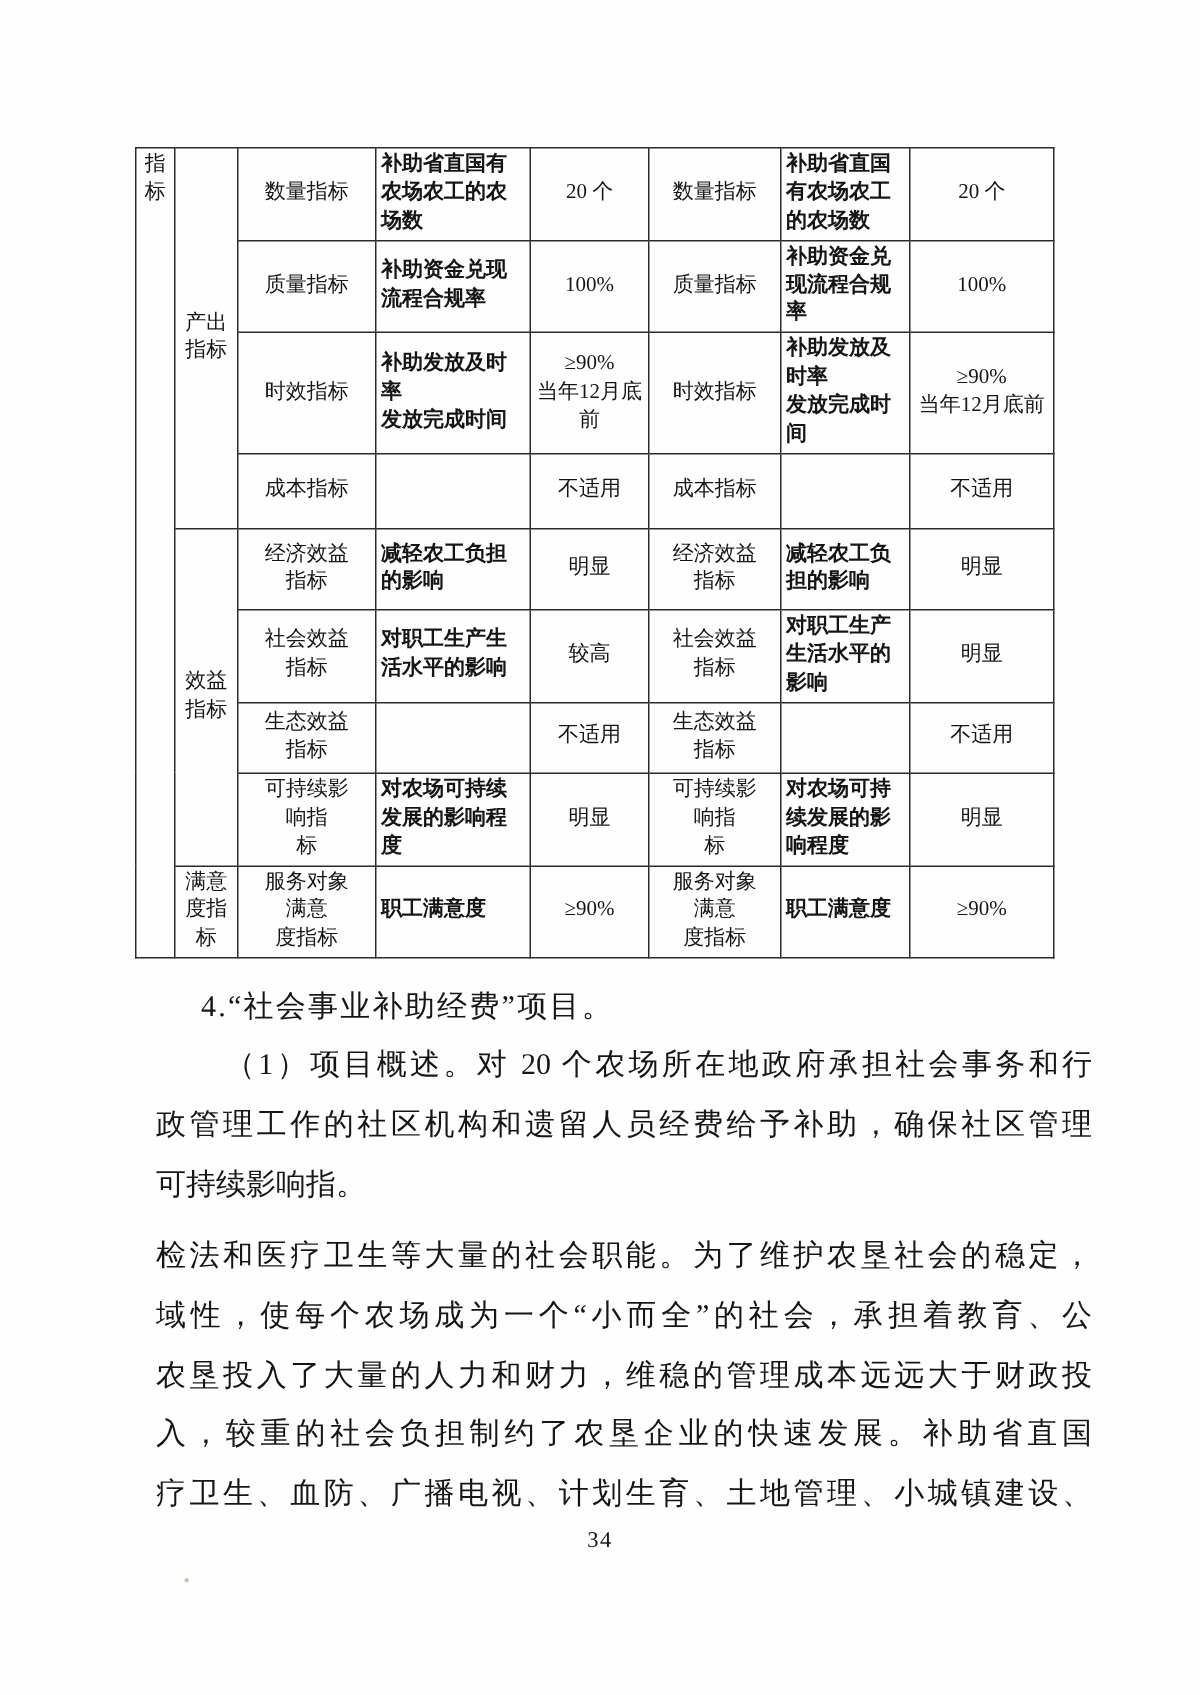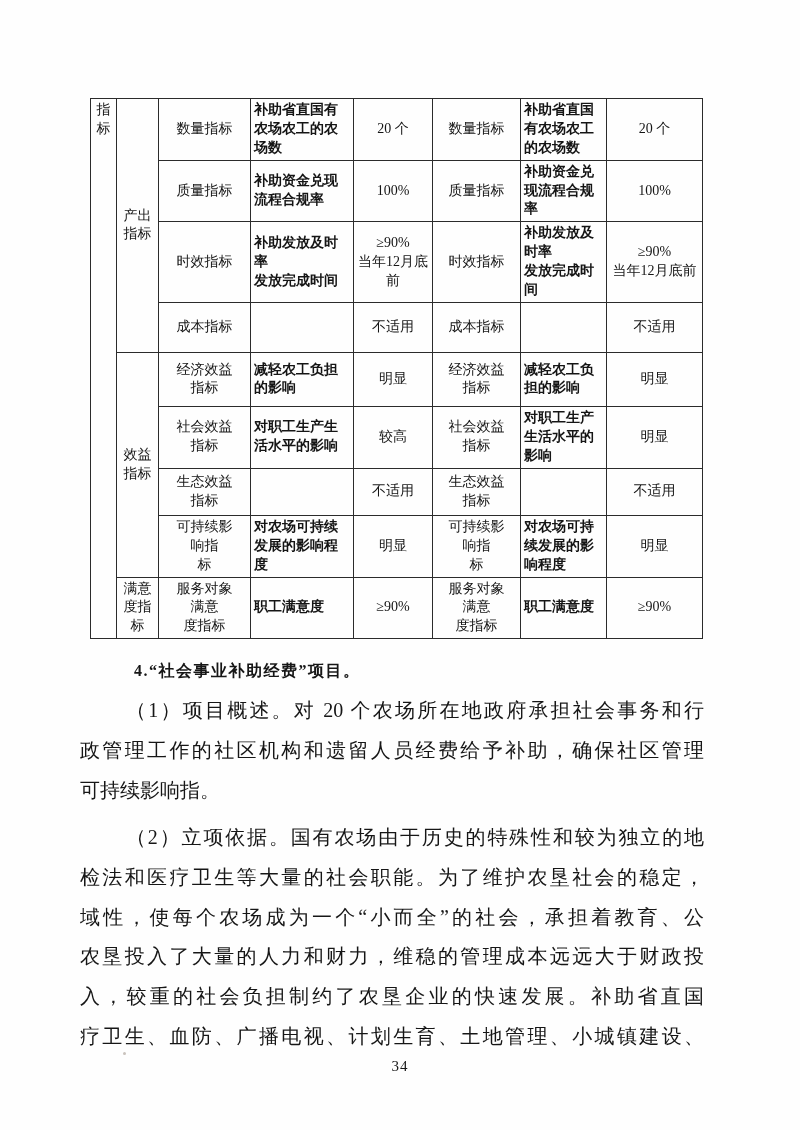--- a/index.html
+++ b/index.html
@@ -40,25 +40,25 @@
   td.name { text-align: center; padding: 2px 12px; }
   td.desc { text-align: left;   padding: 2px 3px; font-weight: bold; }
   td.val  { text-align: center; padding: 1px 1px; }
   
   .heading {
     margin: 14px 0 0 88px;
     width: 624px;
     height: 36px;
     line-height: 36px;
     padding-left: 46px;
-    font-size: 16px;
-    font-weight: bold;
+    font-size: 20px;
+    font-weight: normal;
     letter-spacing: 1.5px;
   }
-  .para { margin-left: 80px; width: 624px; }
+  .para { margin-left: 104px; width: 624px; }
   .para-1 { margin-top: 2px; }
   .para-2 { margin-top: 8px; }
   .bline {
     height: 39.7px;
     line-height: 39.7px;
     font-size: 20px;
     width: 100%;
   }
   .bline.fill { text-align: justify; text-align-last: justify; }
   .bline.indent { padding-left: 46px; }
@@ -209,21 +209,20 @@
 
   <div class="heading">4.“社会事业补助经费”项目。</div>
 
   <div class="para para-1">
     <div class="bline fill indent">（1）项目概述。对 20 个农场所在地政府承担社会事务和行</div>
     <div class="bline fill">政管理工作的社区机构和遗留人员经费给予补助，确保社区管理</div>
     <div class="bline">可持续影响指。</div>
   </div>
 
   <div class="para para-2">
-    <div class="bline fill indent">（2）立项依据。国有农场由于历史的特殊性和较为独立的地</div>
     <div class="bline fill">检法和医疗卫生等大量的社会职能。为了维护农垦社会的稳定，</div>
     <div class="bline fill">域性，使每个农场成为一个“小而全”的社会，承担着教育、公</div>
     <div class="bline fill">农垦投入了大量的人力和财力，维稳的管理成本远远大于财政投</div>
     <div class="bline fill">入，较重的社会负担制约了农垦企业的快速发展。补助省直国</div>
     <div class="bline fill">疗卫生、血防、广播电视、计划生育、土地管理、小城镇建设、</div>
   </div>
 
   <div class="pageno">34</div>
 
   <div class="speck"></div>

